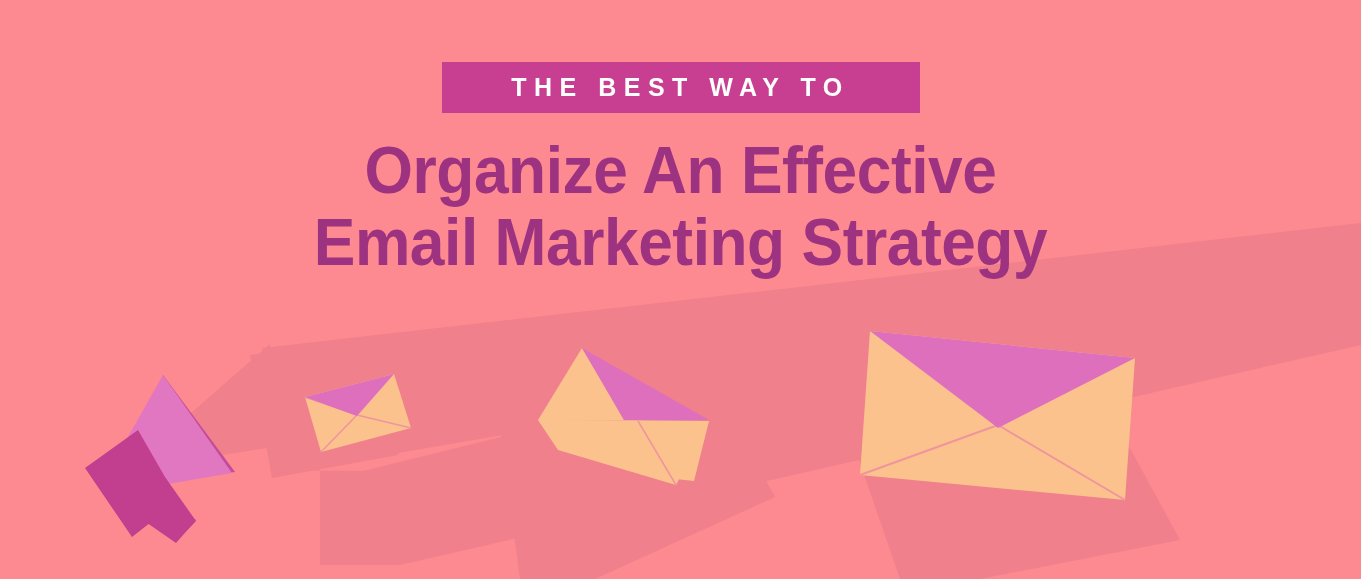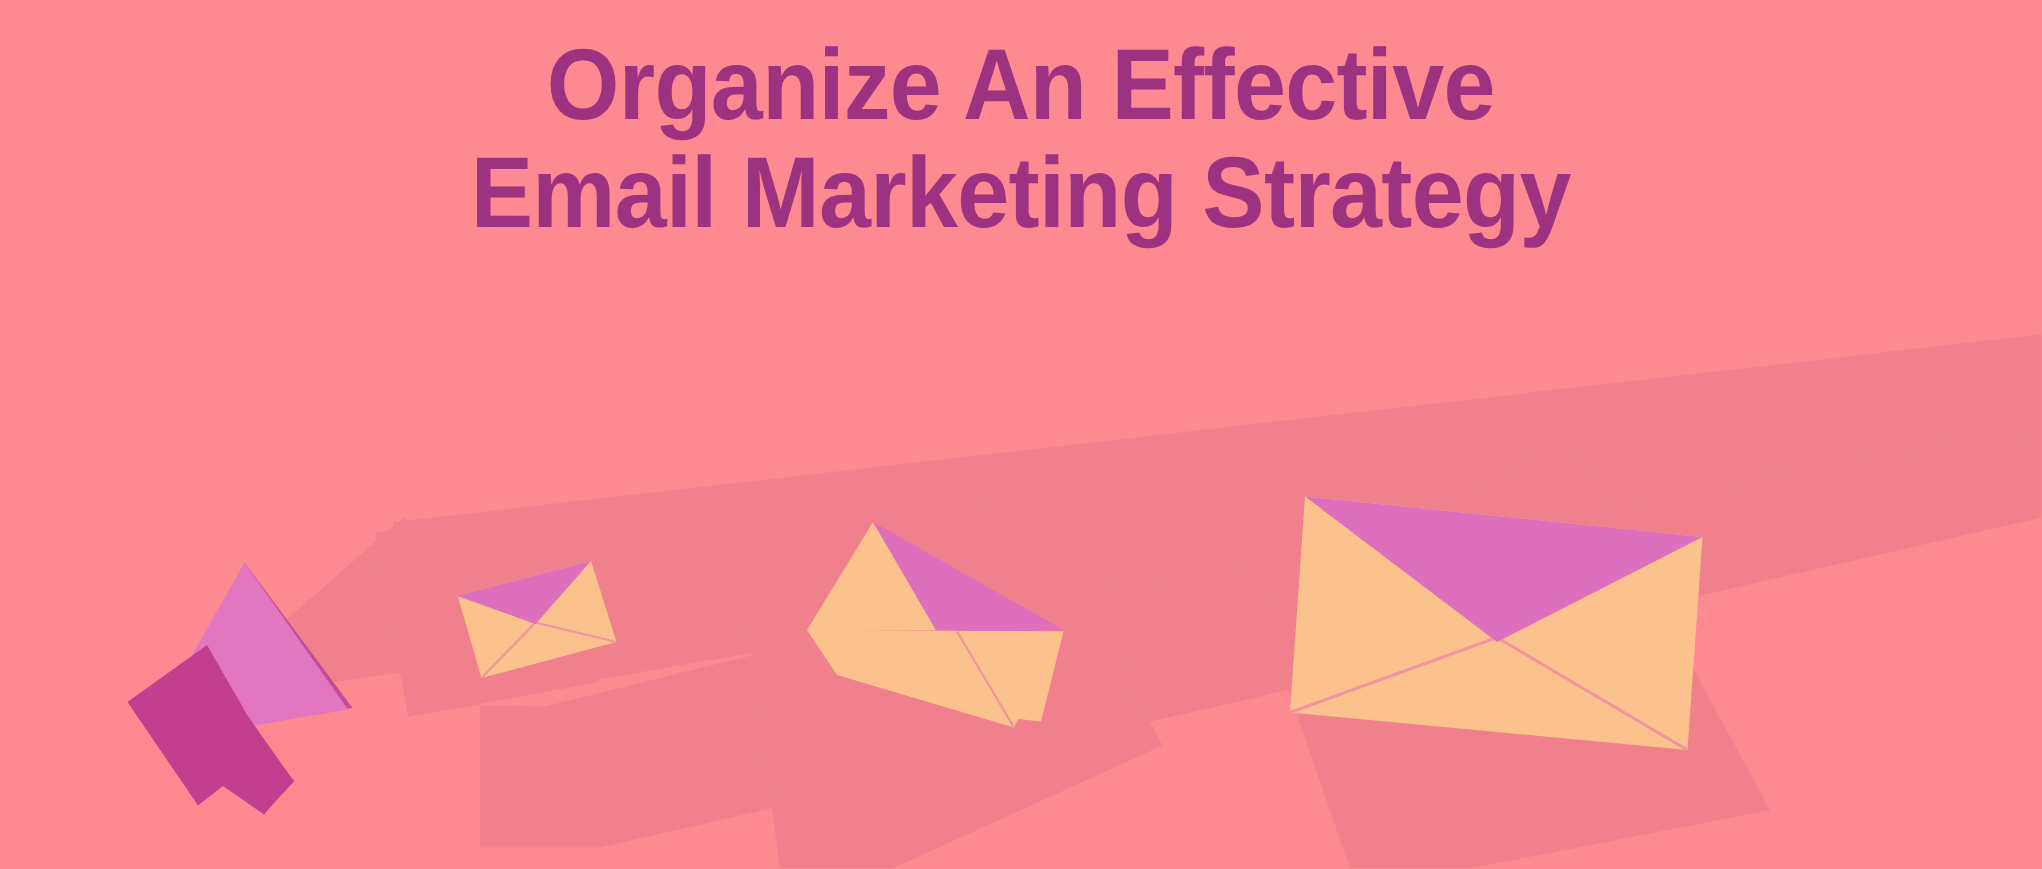--- a/index.html
+++ b/index.html
@@ -149,20 +149,21 @@
       <path fill="#fcc28e" d="M 870,331 L 1135,358 L 1125,500 L 860,475 Z"></path>
 
       <path stroke="#f0949d" stroke-width="2" fill="none" d="M 860,475 L 998,425"></path>
       <path stroke="#f0949d" stroke-width="2" fill="none" d="M 1125,500 L 998,425"></path>
 
       <path fill="#dd6fbd" d="M 870,331 L 1135,358 L 998,428 Z"></path>
     </g>
   </svg>
 
   <div id="text-block">
+    <div id="eyebrow-badge">THE BEST WAY TO</div>
 
     <h1 id="headline">
       <span class="headline-line">Organize An Effective</span>
       <span class="headline-line">Email Marketing Strategy</span>
     </h1>
   </div>
 
 </div>
 
 </body></html>

